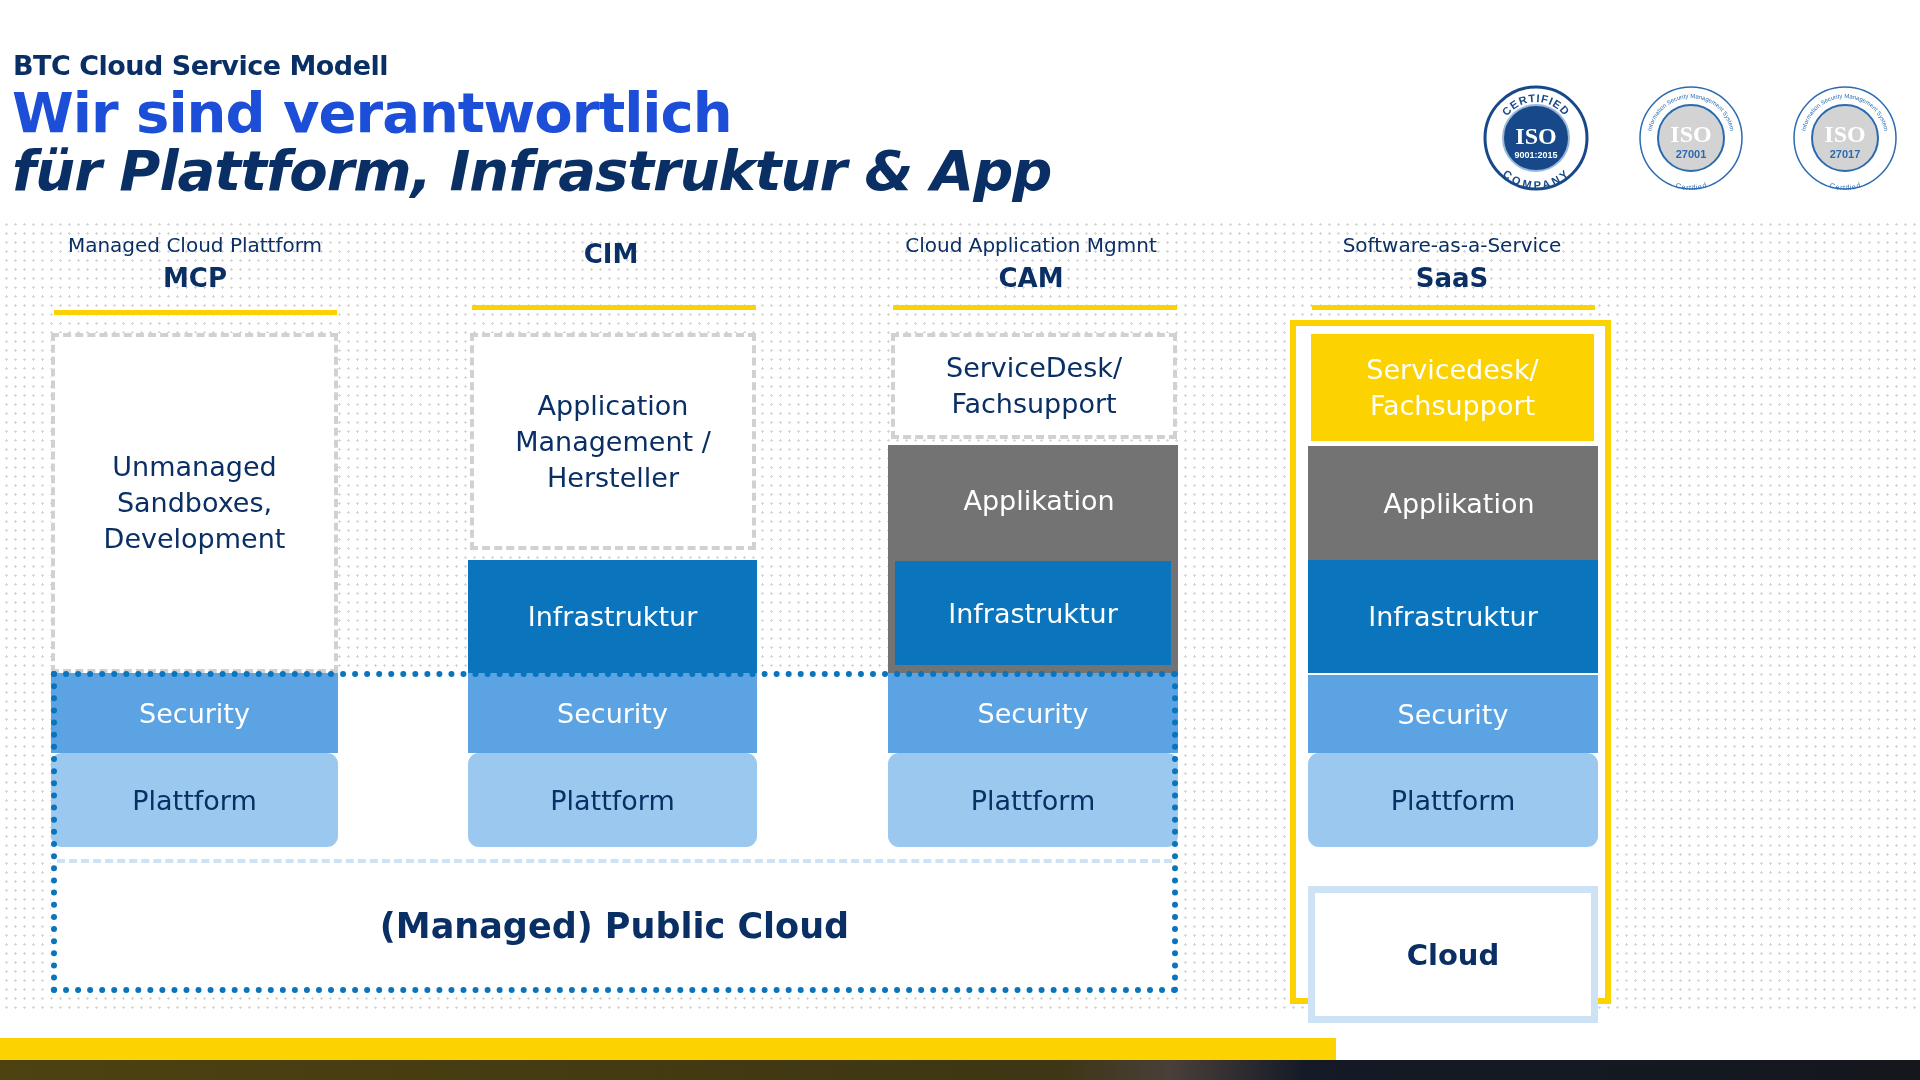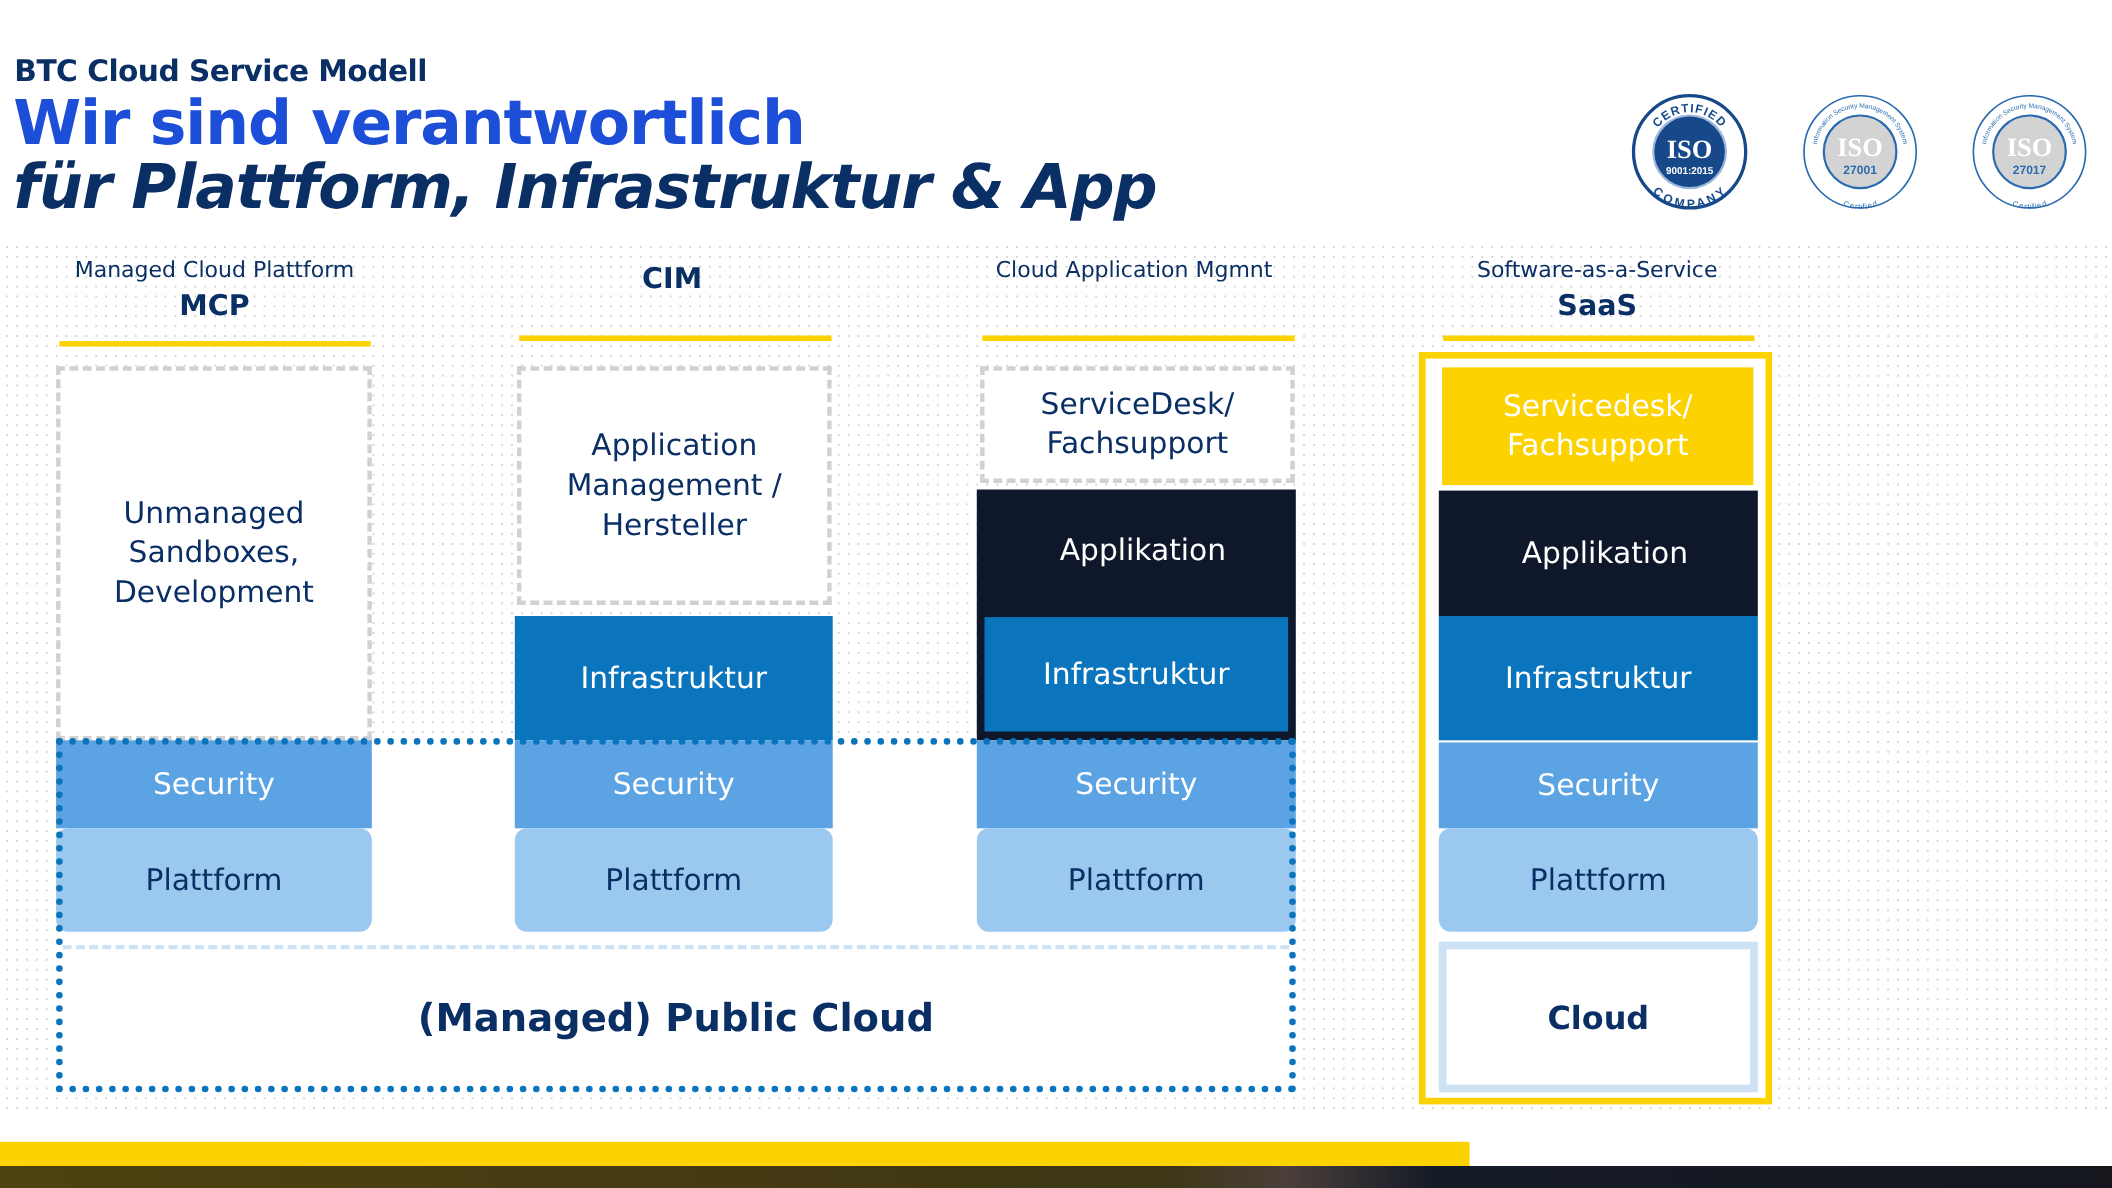--- a/index.html
+++ b/index.html
@@ -15,32 +15,32 @@
   .badge { width:108px; height:108px; border-radius:50%; top:84px; display:flex; align-items:center; justify-content:center; box-sizing:border-box; }
   .badge svg { width:108px; height:108px; }
 
   .col-head { text-align:center; white-space:nowrap; }
   .col-sub { font-size:20px; color:#0a2f64; }
   .col-abbr { font-size:26px; font-weight:bold; color:#0a2f64; margin-top:6px; }
   .uline { height:5px; background:#fcd200; }
 
   .dashbox { box-sizing:border-box; border:4px dashed #d1d1d1; background:#ffffff; display:flex; align-items:center; justify-content:center; text-align:center; font-size:27px; color:#0a2f64; line-height:36px; }
   .block { display:flex; align-items:center; justify-content:center; text-align:center; font-size:27px; box-sizing:border-box; }
-  .b-app { background:#0f172a; color:#ffffff;padding-left:12px; }
+  .b-app { background:#737373; color:#ffffff;padding-left:12px; }
   .b-infra { background:#0a74bd; color:#ffffff; }
   .b-sec { background:#5ba3e3; color:#ffffff; }
   .b-plat { background:#9ac8ef; color:#0a2f64;border-radius:11px; }
   .b-yellow { background:#fcd200; color:#ffffff; line-height:36px; }
 
   .managed { box-sizing:border-box; border:6px dotted #0a74bd; }
   .managed-inner-line { border-top:4px dashed #cde2f5; }
   .managed-label { font-size:35px; font-weight:bold; color:#0a2f64; text-align:center; }
 
   .saas-frame { box-sizing:border-box; border:6px solid #fcd200; background:#ffffff; }
-  .cloud-box { box-sizing:border-box; border:7px solid #cde2f5; background:#ffffff; display:flex; align-items:center; justify-content:center; font-size:29px; font-weight:bold; color:#0a2f64; }
+  .cloud-box { box-sizing:border-box; border:7px solid #cde2f5; background:#ffffff; display:flex; align-items:center; justify-content:center; font-size:29px; font-weight:bold; color:#0a2f64;margin-top:30px; }
 
   .bottom-yellow { left:0; top:1038px; width:1336px; height:22px; background:#fcd200; }
   .bottom-dark { left:0; top:1060px; width:1920px; height:20px; background:linear-gradient(90deg, #4d4210 0%, #3e3614 55%, #4a3f3a 61%, #141a26 68%, #15171d 100%); }
 </style>
 </head>
 <body>
 
 <div class="abs dots"></div>
 
 <div class="abs t-small">BTC Cloud Service Modell</div>
@@ -90,20 +90,21 @@
 </div>
 <div class="abs uline" style="left:54px; width:283px; top:310px;"></div>
 
 <div class="abs col-head" style="left:436px; width:350px; top:233px;">
   <div class="col-abbr">CIM</div>
 </div>
 <div class="abs uline" style="left:472px; width:284px; top:305px;"></div>
 
 <div class="abs col-head" style="left:856px; width:350px; top:233px;">
   <div class="col-sub">Cloud Application Mgmnt</div>
+  <div class="col-abbr">CAM</div>
 </div>
 <div class="abs uline" style="left:893px; width:284px; top:305px;"></div>
 
 <div class="abs col-head" style="left:1277px; width:350px; top:233px;">
   <div class="col-sub">Software-as-a-Service</div>
   <div class="col-abbr">SaaS</div>
 </div>
 <div class="abs uline" style="left:1312px; width:283px; top:305px;"></div>
 
 <div class="abs" style="left:51px; top:671px; width:1127px; height:322px; background:#ffffff;"></div>

